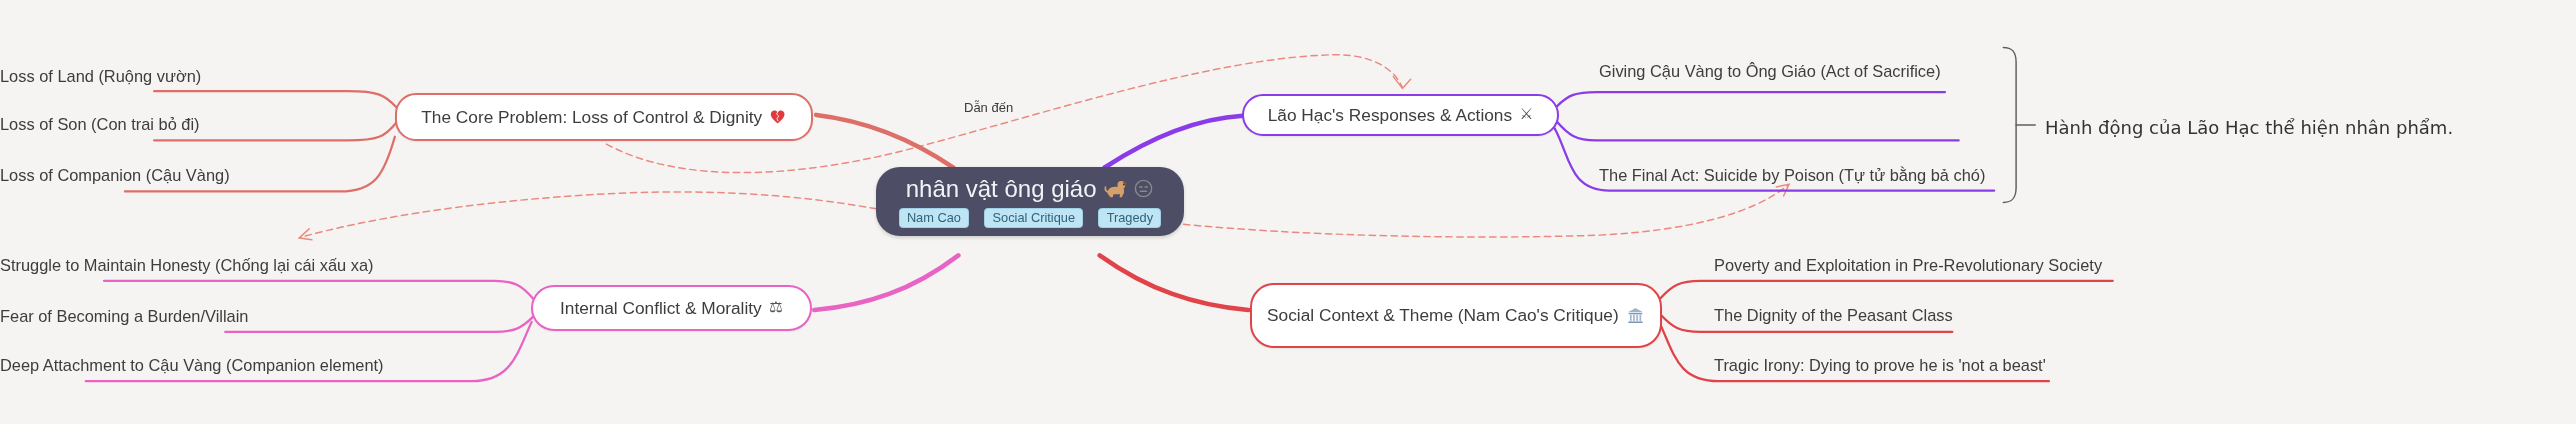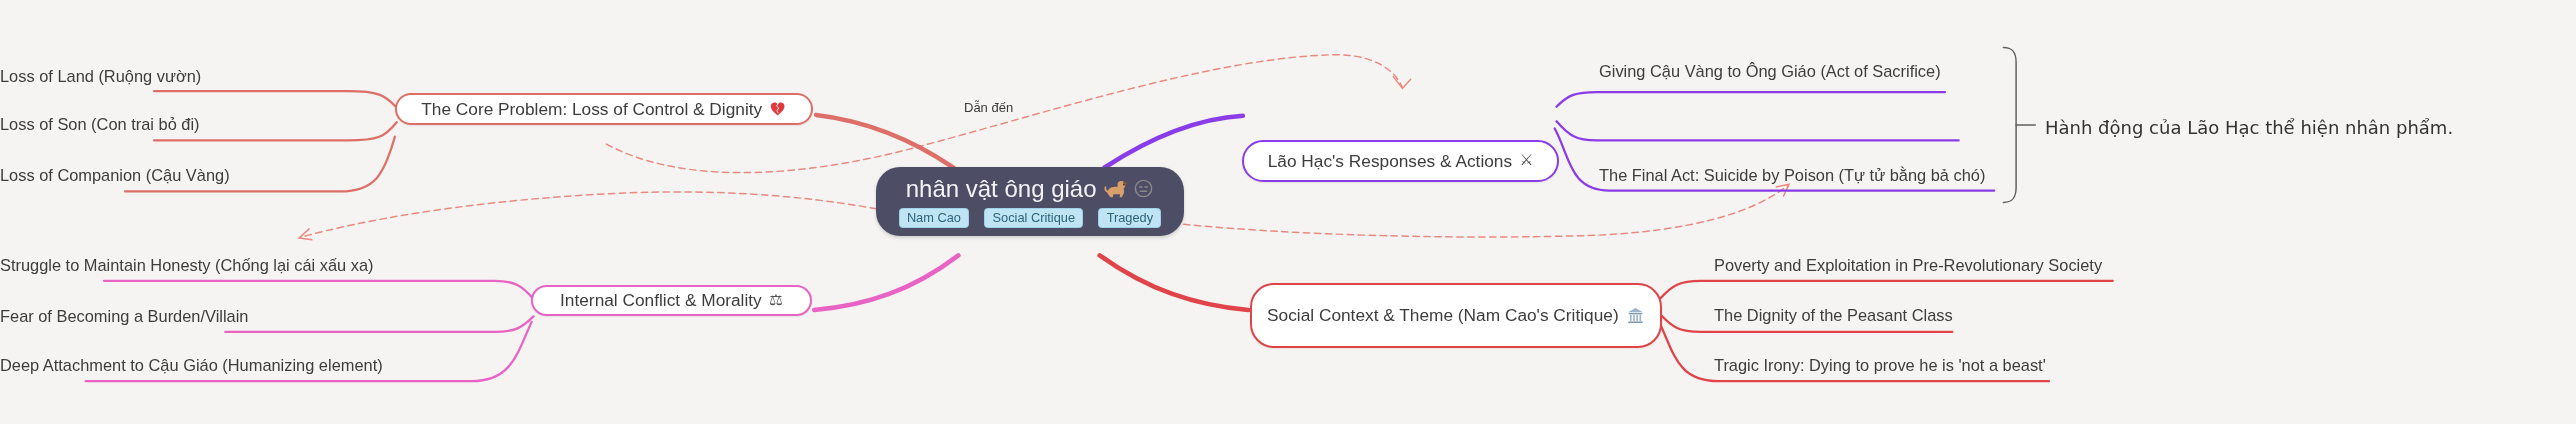--- a/index.html
+++ b/index.html
@@ -16,23 +16,23 @@
     white-space:nowrap;
   }
   .child.r{text-align:left;}
 
   .node{
     position:absolute;box-sizing:border-box;background:#ffffff;
     display:flex;align-items:center;justify-content:center;gap:7.3px;
     white-space:nowrap;color:#3d3d3d;font-size:17.3px;
     box-shadow:0 0.9px 1.8px rgba(0,0,0,.07);
   }
-  .node-core    {left:395px;top:93px;width:418px;height:32px;border:2.3px solid #dd6f68;border-radius:21px;}
-  .node-resp    {left:1242px;top:94px;width:317px;height:42px;border:2.7px solid #8a3ce8;border-radius:21px;margin-top:46px;}
-  .node-internal{left:531px;top:285px;width:281px;height:31px;border:2.7px solid #e863c4;border-radius:23px;}
+  .node-core    {left:395px;top:93px;width:418px;height:48px;border:2.3px solid #dd6f68;border-radius:21px;}
+  .node-resp    {left:1242px;top:94px;width:317px;height:42px;border:2.7px solid #8a3ce8;border-radius:21px;}
+  .node-internal{left:531px;top:285px;width:281px;height:46px;border:2.7px solid #e863c4;border-radius:23px;}
   .node-social  {left:1250px;top:283px;width:412px;height:65px;border:2.7px solid #e04449;border-radius:24px;}
 
   .central{
     position:absolute;left:876px;top:167px;width:308px;height:69px;
     box-sizing:border-box;background:#4d4d66;border-radius:24px;
     display:flex;flex-direction:column;align-items:center;justify-content:center;
     gap:5.5px;box-shadow:0 1.8px 3.7px rgba(0,0,0,.15);
   }
   .central-title{
     display:flex;align-items:center;gap:6.4px;
@@ -172,21 +172,21 @@
 
   <div class="child r" style="left:0;width:359px;top:66px">Loss of Land (Ruộng vườn)</div>
   <div class="child r" style="left:0;width:355px;top:114px">Loss of Son (Con trai bỏ đi)</div>
   <div class="child r" style="left:0;width:381px;top:165px">Loss of Companion (Cậu Vàng)</div>
 
   <div class="child" style="left:1599px;top:61px">Giving Cậu Vàng to Ông Giáo (Act of Sacrifice)</div>
   <div class="child" style="left:1599px;top:165px">The Final Act: Suicide by Poison (Tự tử bằng bả chó)</div>
 
   <div class="child r" style="left:0;width:477px;top:255px">Struggle to Maintain Honesty (Chống lại cái xấu xa)</div>
   <div class="child r" style="left:0;width:488px;top:306px">Fear of Becoming a Burden/Villain</div>
-  <div class="child r" style="left:0;width:495px;top:355px">Deep Attachment to Cậu Giáo (Humanizing element)</div>
+  <div class="child r" style="left:0;width:495px;top:355px">Deep Attachment to Cậu Vàng (Companion element)</div>
 
   <div class="child" style="left:1714px;top:255px">Poverty and Exploitation in Pre-Revolutionary Society</div>
   <div class="child" style="left:1714px;top:305px">The Dignity of the Peasant Class</div>
   <div class="child" style="left:1714px;top:355px">Tragic Irony: Dying to prove he is 'not a beast'</div>
 
   <div class="rel-label">Dẫn đến</div>
   <div class="summary-label">Hành động của Lão Hạc thể hiện nhân phẩm.</div>
 
 </div>
 

